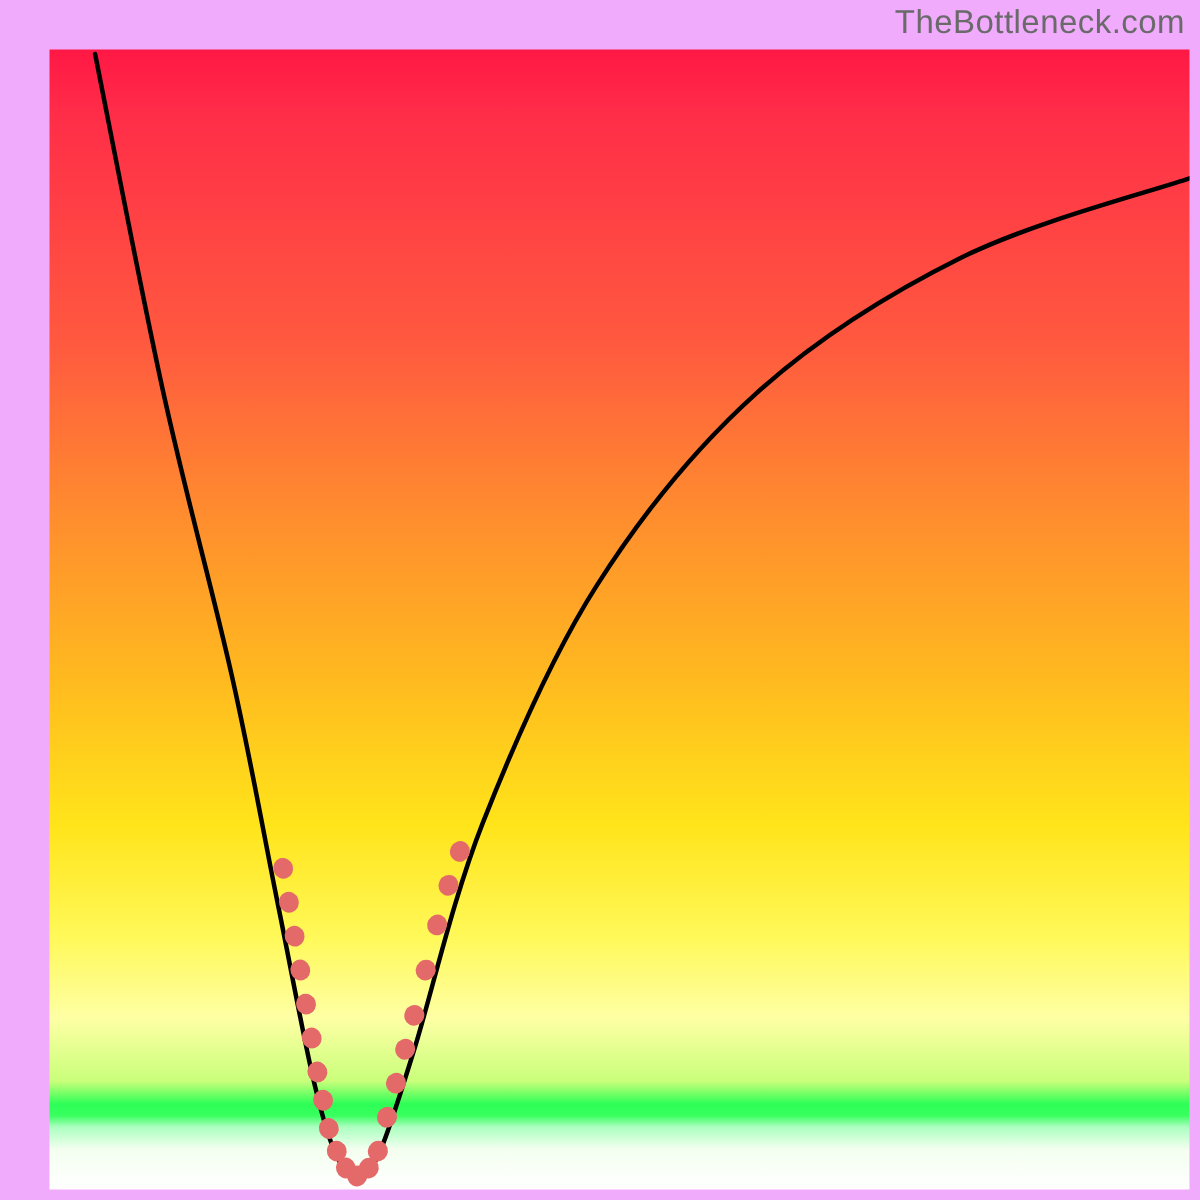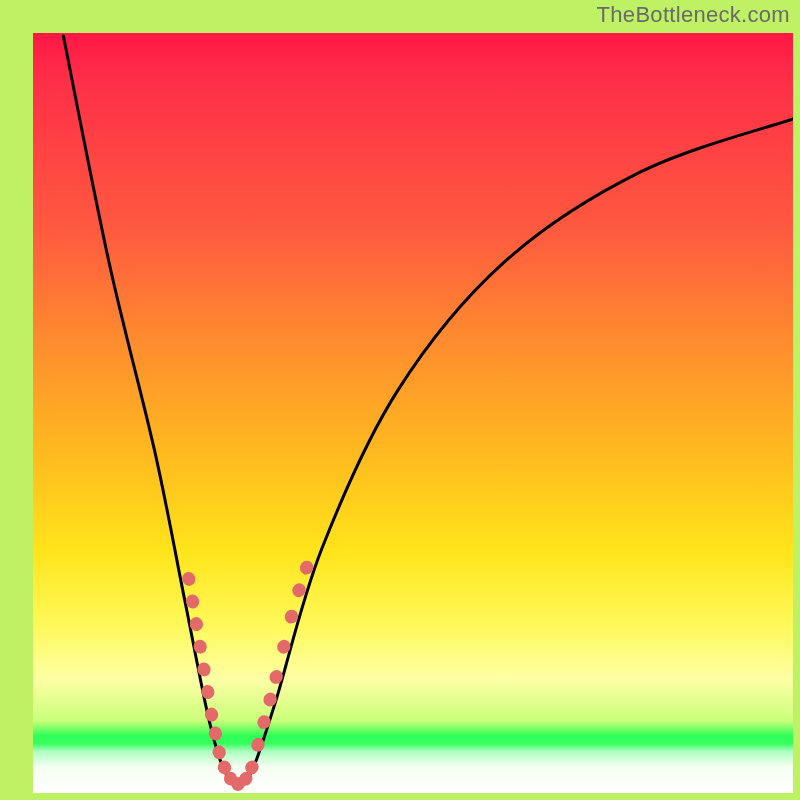--- a/index.html
+++ b/index.html
@@ -10,21 +10,21 @@
     overflow: hidden;
     background: #000;
     font-family: Arial, Helvetica, sans-serif;
   }
   .frame {
     position: absolute;
     left: 0;
     top: 0;
     width: 800px;
     height: 800px;
-    background: #bef264;
+    background: #f0abfc;
   }
   .plot {
     position: absolute;
     left: 33px;
     top: 33px;
     width: 760px;
     height: 760px;
     
     background: linear-gradient(
       to bottom,

